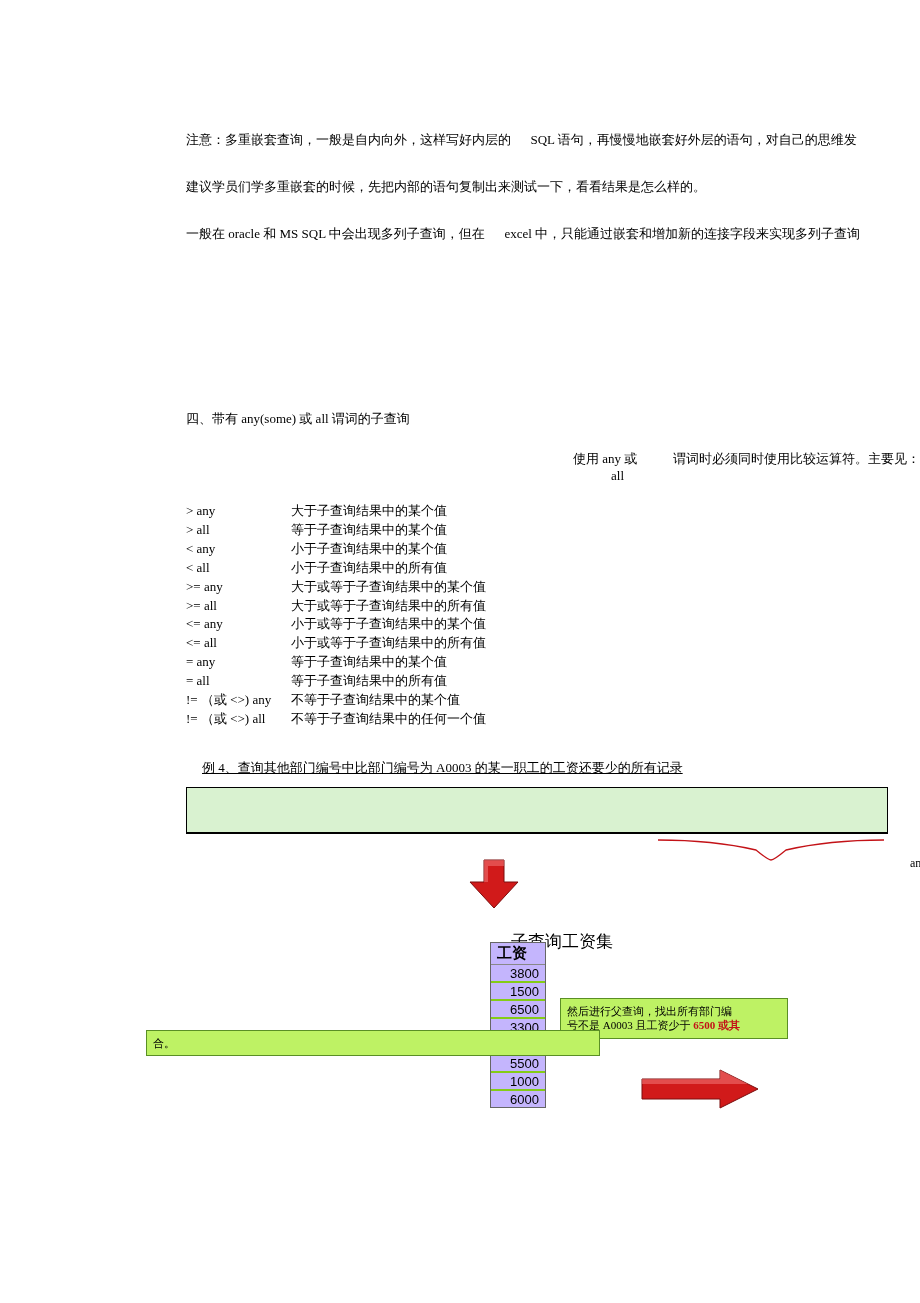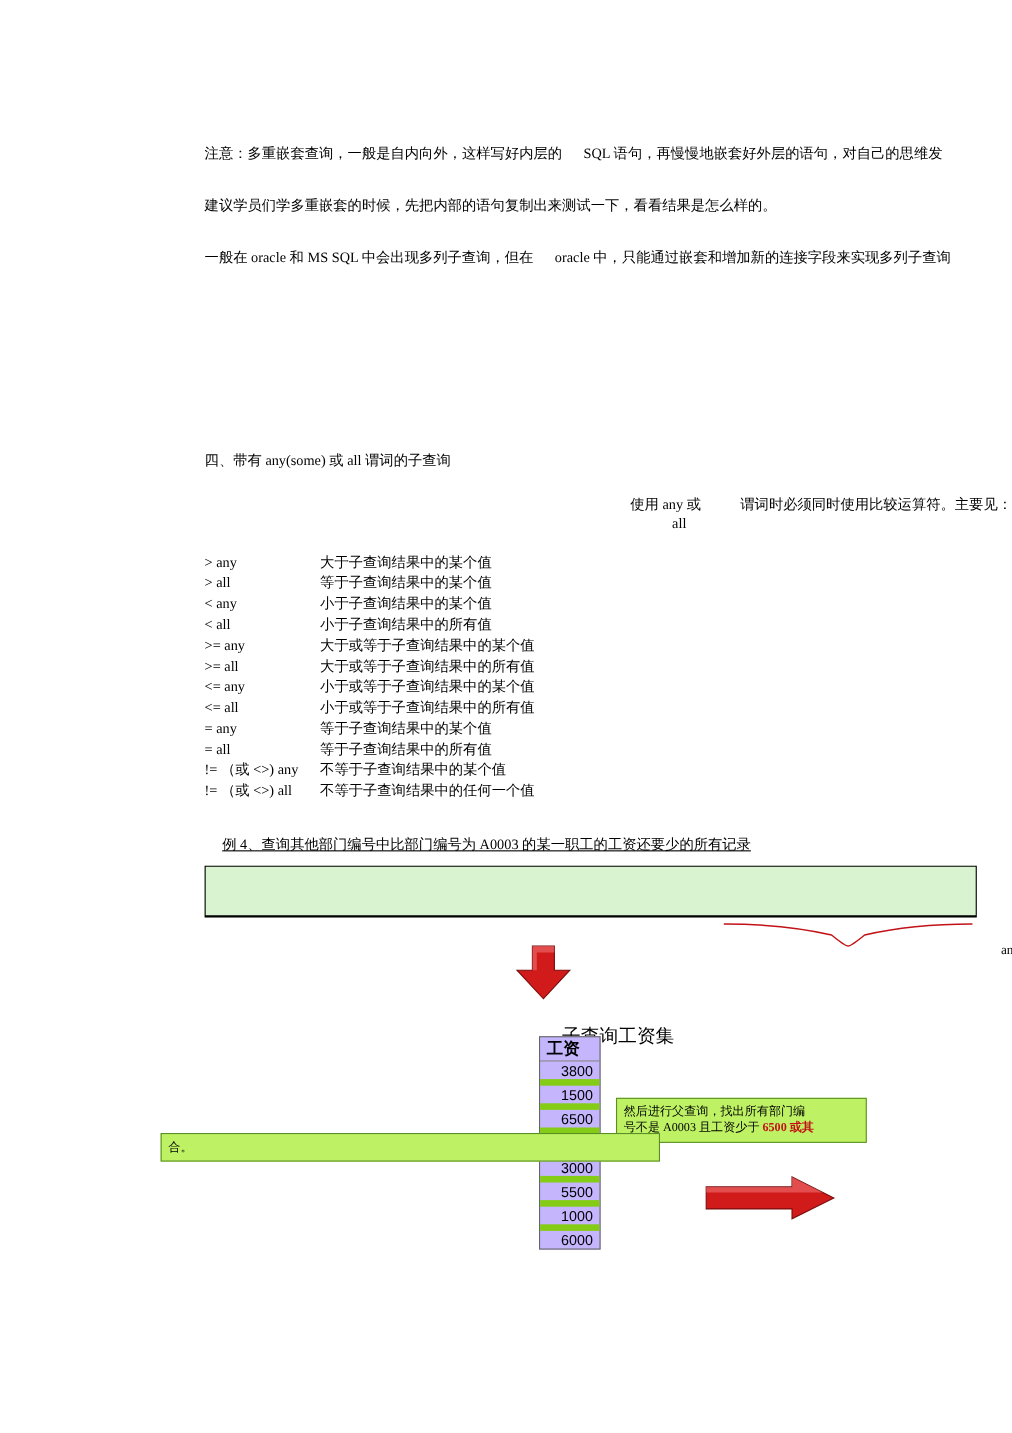--- a/index.html
+++ b/index.html
@@ -94,21 +94,21 @@
   }
   .mini-table .hdr {
     font-weight: bold;
     font-size: 15px;
     border-bottom: 1px solid #888;
     padding: 1px 6px;
     text-align: left;
     font-family: "SimSun", serif;
   }
   .mini-table .cell {
-    border-bottom: 6px solid #84cc16;
+    border-bottom: 2px solid #84cc16;
     padding: 1px 6px 0 6px;
     text-align: right;
     font-size: 13px;
     min-width: 42px;
   }
   .mini-table .cell:last-child { border-bottom: none; }
   .callout {
     position: absolute;
     background: #bef264;
     color: #000;
@@ -150,21 +150,21 @@
     <span>SQL 语句，再慢慢地嵌套好外层的语句，对自己的思维发</span>
   </div>
 
   <div class="para">
     <span>建议学员们学多重嵌套的时候，先把内部的语句复制出来测试一下，看看结果是怎么样的。</span>
   </div>
 
   <div class="para">
     <span>一般在 oracle 和 MS SQL 中会出现多列子查询，但在</span>
     &nbsp;&nbsp;&nbsp;&nbsp;
-    <span>oracle 中，只能通过嵌套和增加新的连接字段来实现多列子查询</span>
+    <span>excel 中，只能通过嵌套和增加新的连接字段来实现多列子查询</span>
   </div>
 
   <div class="gap-lg"></div>
 
   <div class="heading">四、带有 any(some)  或 all     谓词的子查询</div>
 
   <div class="usage-row">
     <div class="usage-left">
       <div class="usage-label1">使用 any  或</div>
       <div class="usage-label2">all</div>

